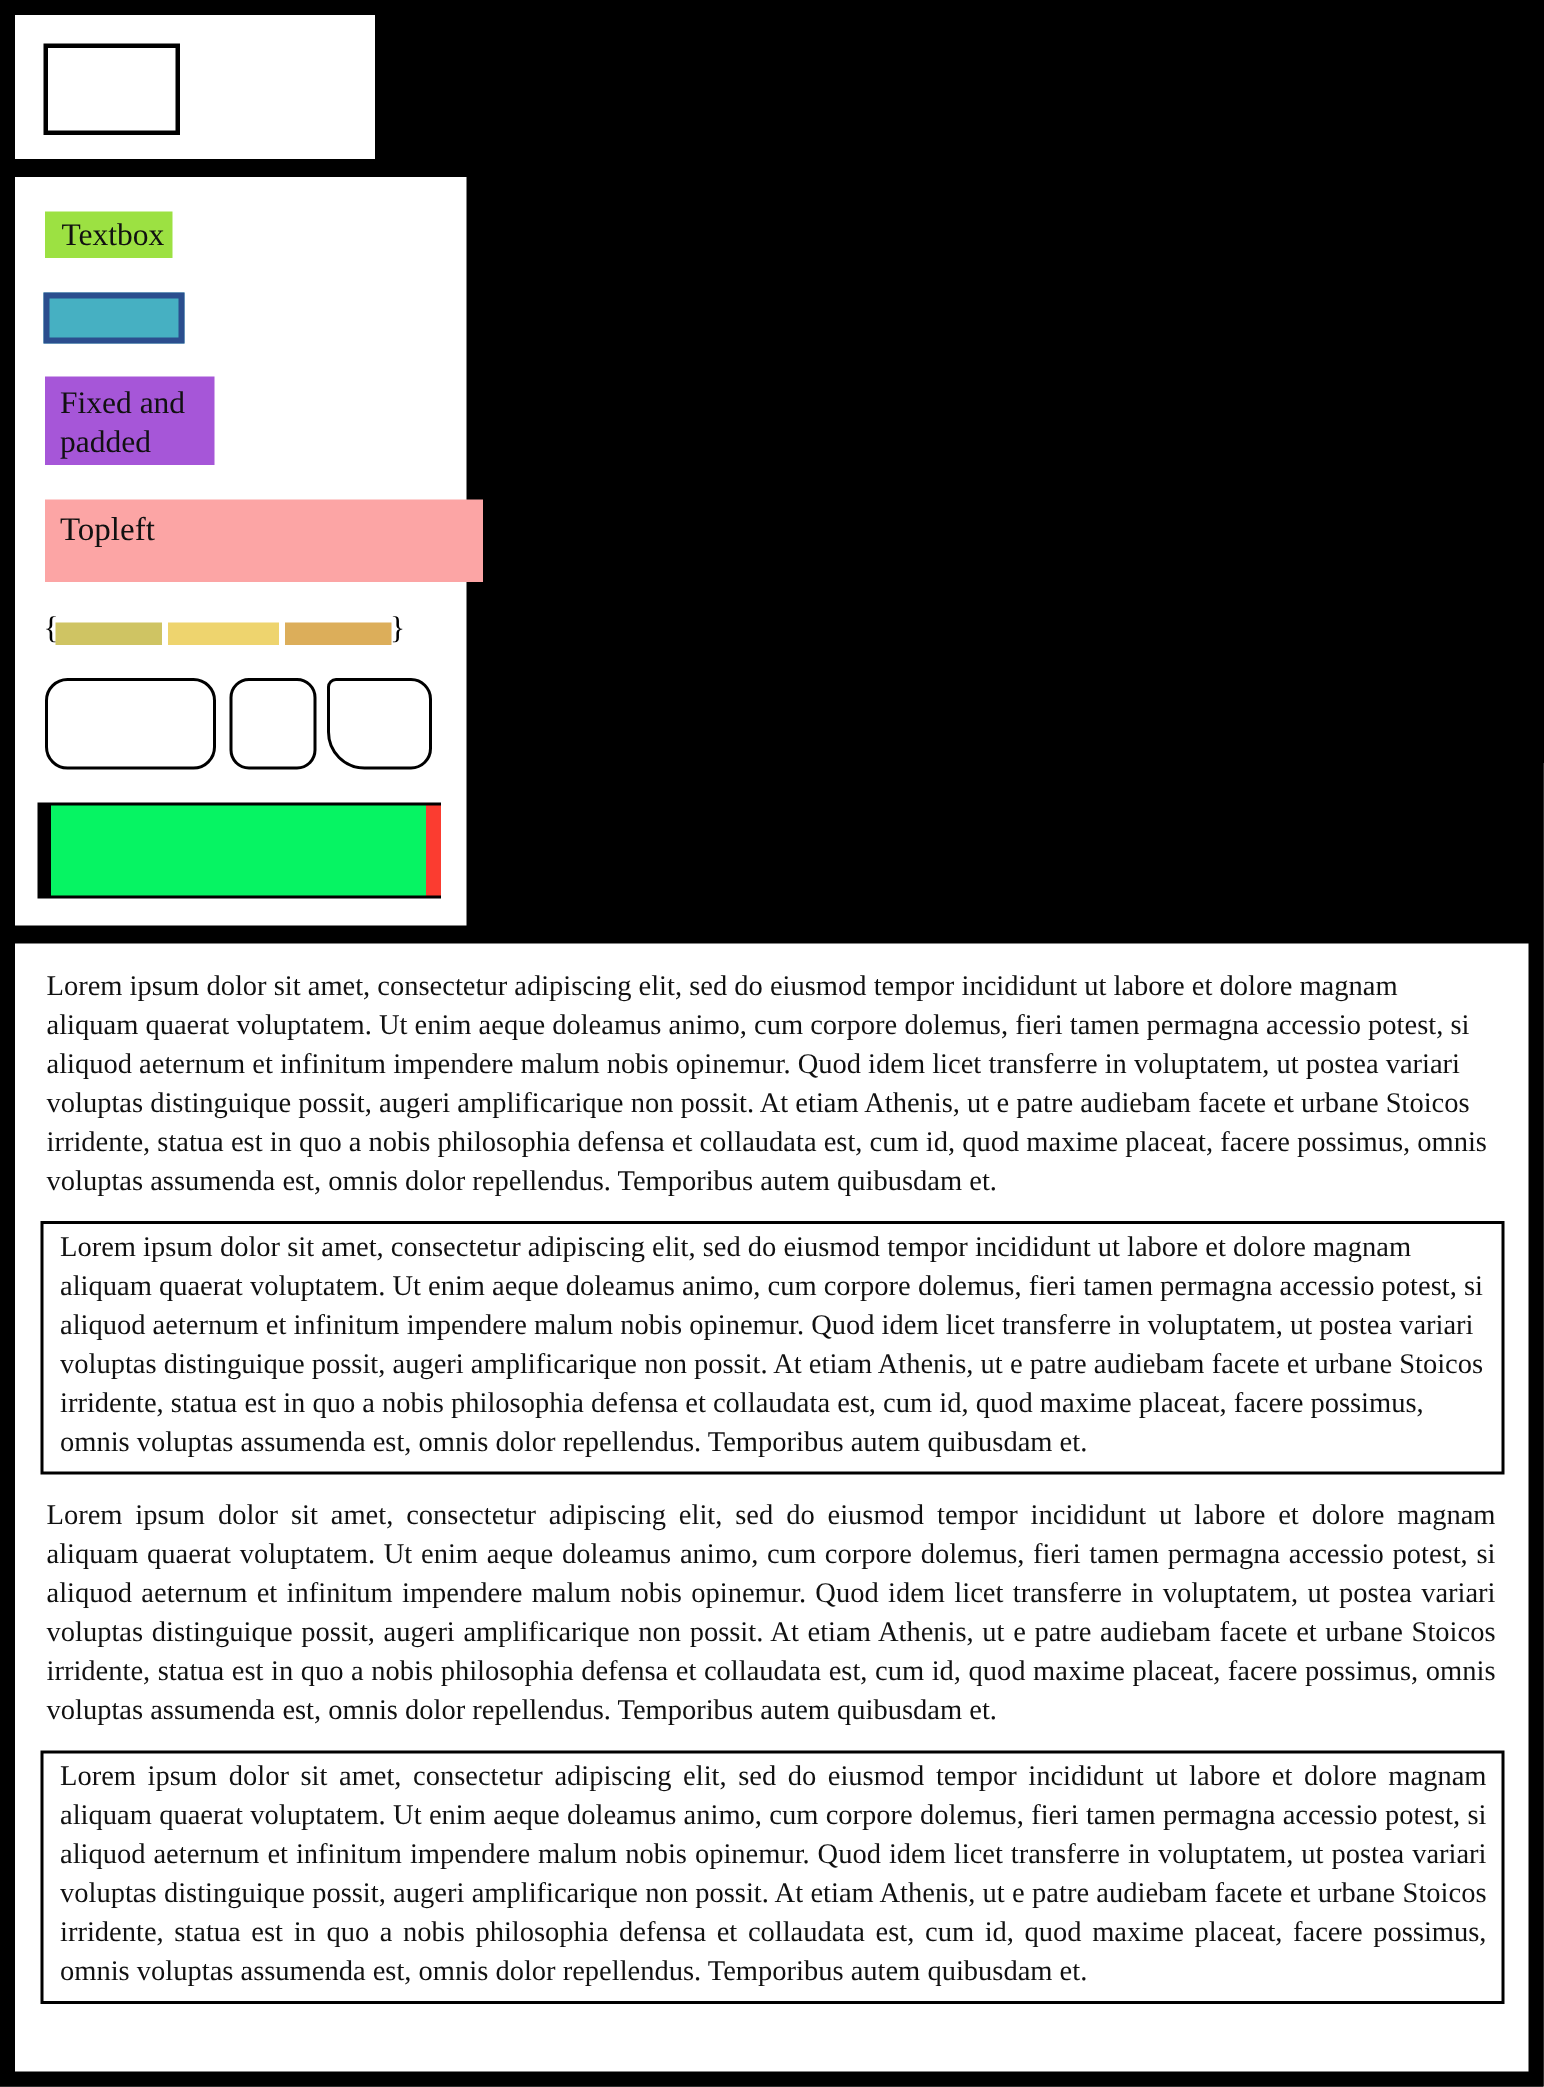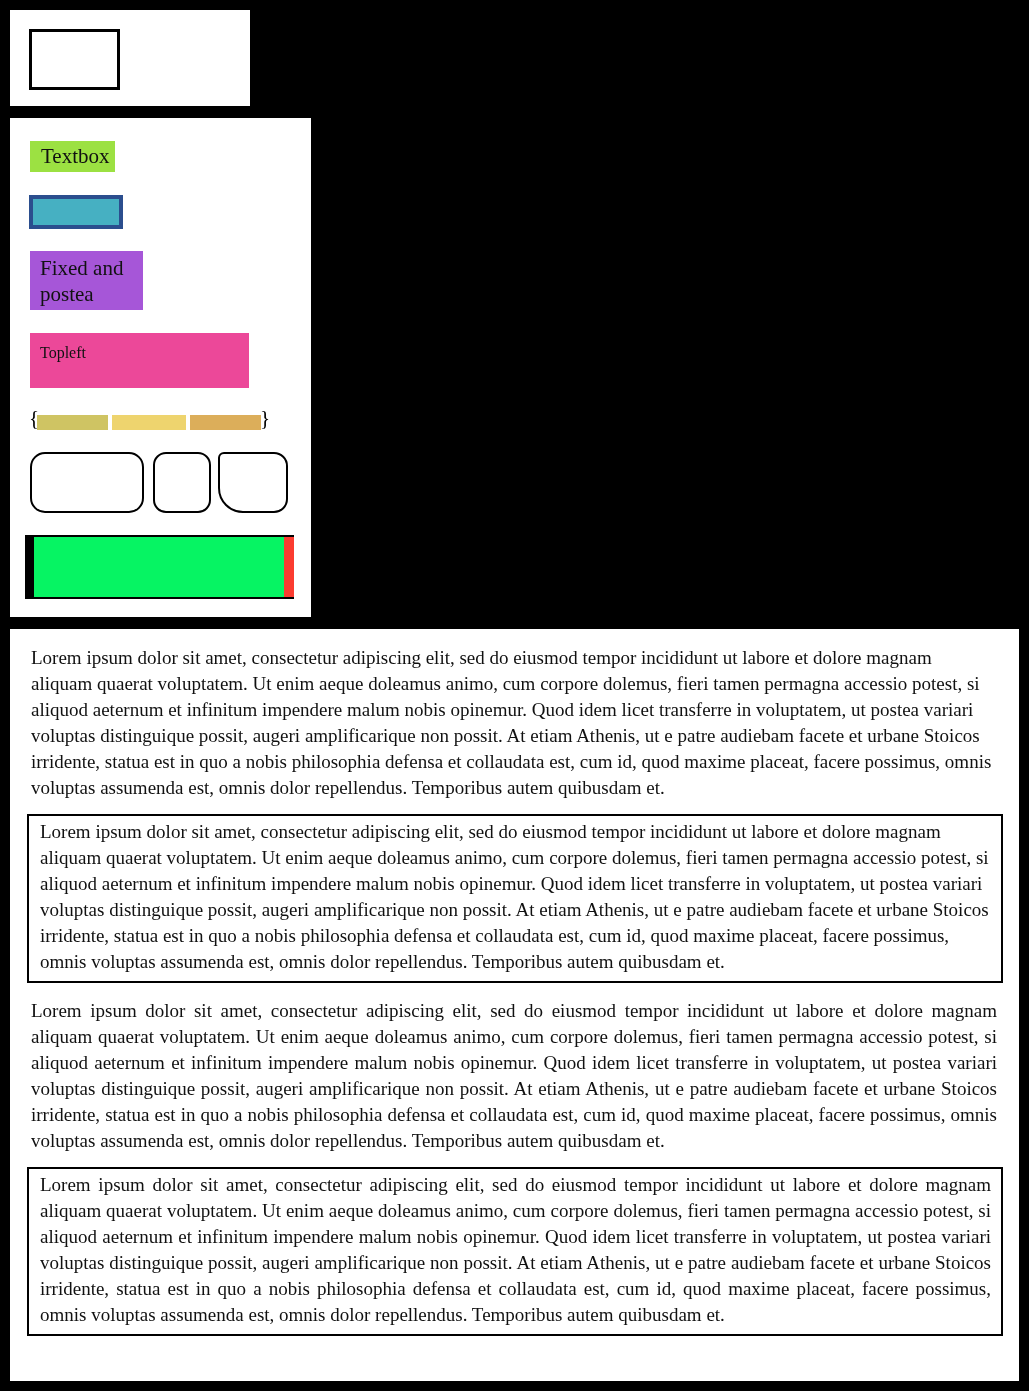--- a/index.html
+++ b/index.html
@@ -15,22 +15,22 @@
   .outline-rect{position:absolute;left:19px;top:19px;width:91px;height:61px;
                 border:3px solid #000;box-sizing:border-box;background:#fff;}
 
   
   .pb{position:absolute;box-sizing:border-box;}
   .w-textbox{left:20px;top:23px;width:85px;height:31px;background:#9ce142;
              font-size:21px;line-height:31px;padding-left:11px;white-space:nowrap;}
   .w-teal{left:19px;top:77px;width:94px;height:34px;background:#46b0c2;border:4px solid #2b4e8e;}
   .w-purple{left:20px;top:133px;width:113px;height:59px;background:#a656d8;
             font-size:21px;line-height:26px;padding:4px 0 0 10px;}
-  .w-topleft{left:20px;top:215px;width:219px;height:55px;background:#ec4899;
-             font-size:16px;line-height:25px;padding:7px 0 0 10px;}
+  .w-topleft{left:20px;top:215px;width:292px;height:55px;background:#fca5a5;
+             font-size:22px;line-height:25px;padding:7px 0 0 10px;}
   .brace{position:absolute;top:289px;font-size:21px;line-height:22px;color:#000;}
   .brace-open{left:19px;}
   .brace-close{left:250px;}
   .spread{position:absolute;top:297px;height:15px;}
   .s1{left:27px;width:71px;background:#cfc463;}
   .s2{left:102px;width:74px;background:#eed46e;}
   .s3{left:180px;width:71px;background:#dcae5a;}
   .round{position:absolute;top:334px;height:61px;border:2.5px solid #000;background:#fff;box-sizing:border-box;}
   .r-a{left:20px;width:114px;border-radius:15px;}
   .r-b{left:143px;width:58px;border-radius:13px;}
@@ -53,21 +53,21 @@
 
   <section class="panel panel-a">
     <div class="outline-rect"></div>
   </section>
 
   <section class="panel panel-b">
     <div class="pb w-textbox">Textbox</div>
 
     <div class="pb w-teal"></div>
 
-    <div class="pb w-purple">Fixed and postea</div>
+    <div class="pb w-purple">Fixed and padded</div>
 
     <div class="pb w-topleft">Topleft</div>
 
     <span class="brace brace-open">{</span>
     <div class="spread s1"></div>
     <div class="spread s2"></div>
     <div class="spread s3"></div>
     <span class="brace brace-close">}</span>
 
     <div class="round r-a"></div>

